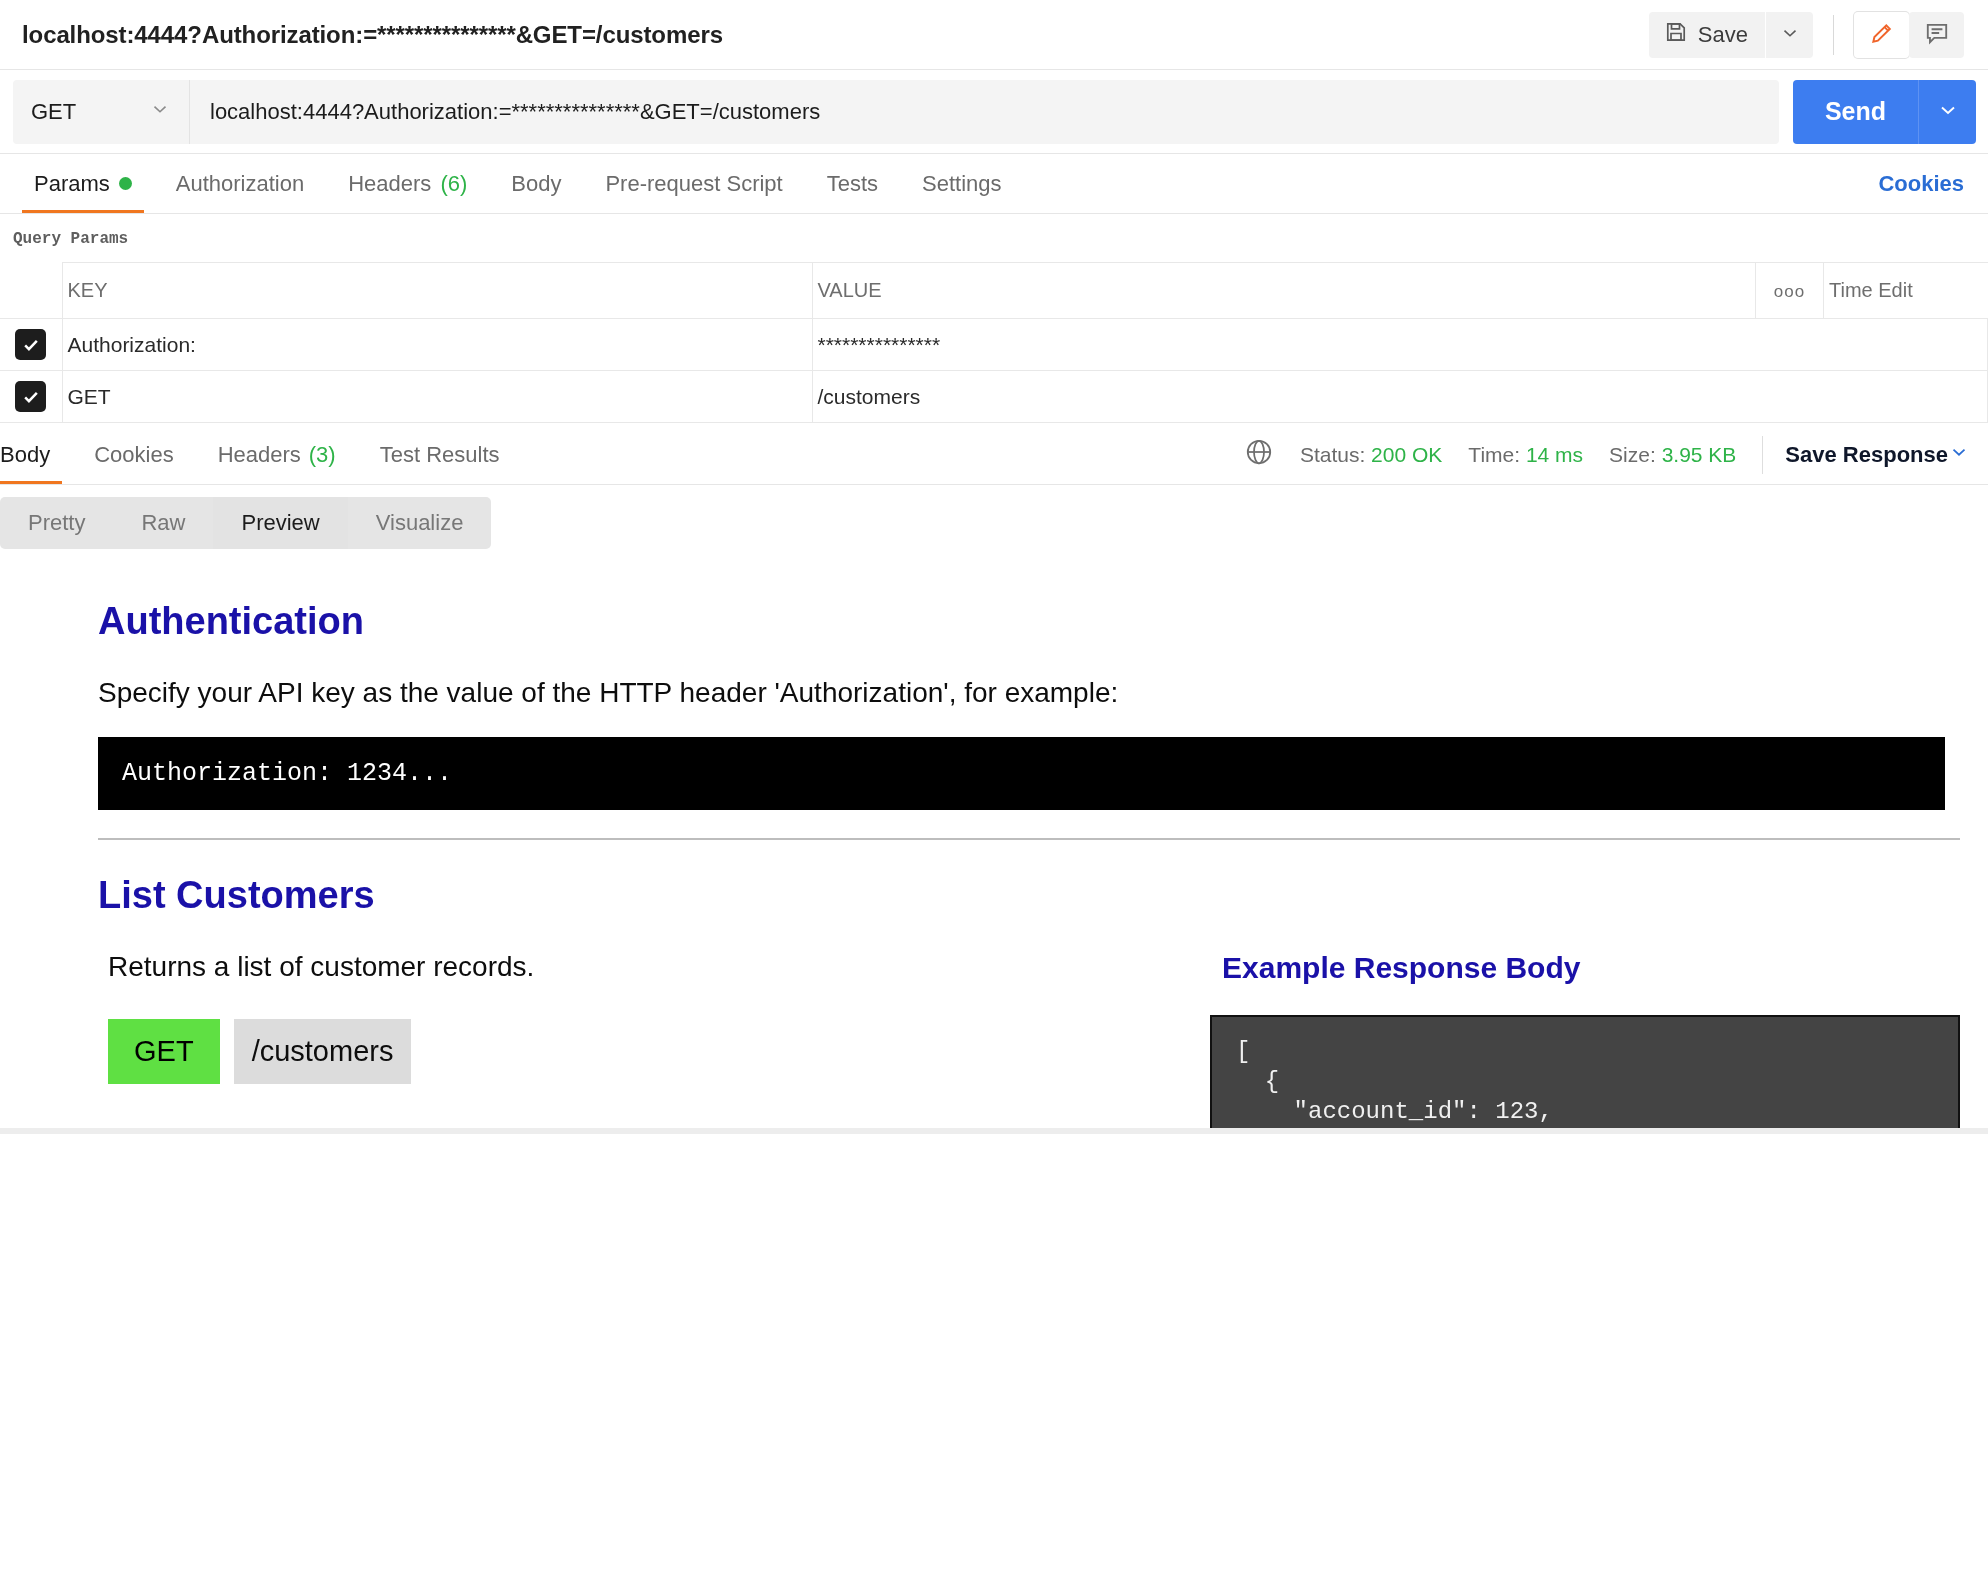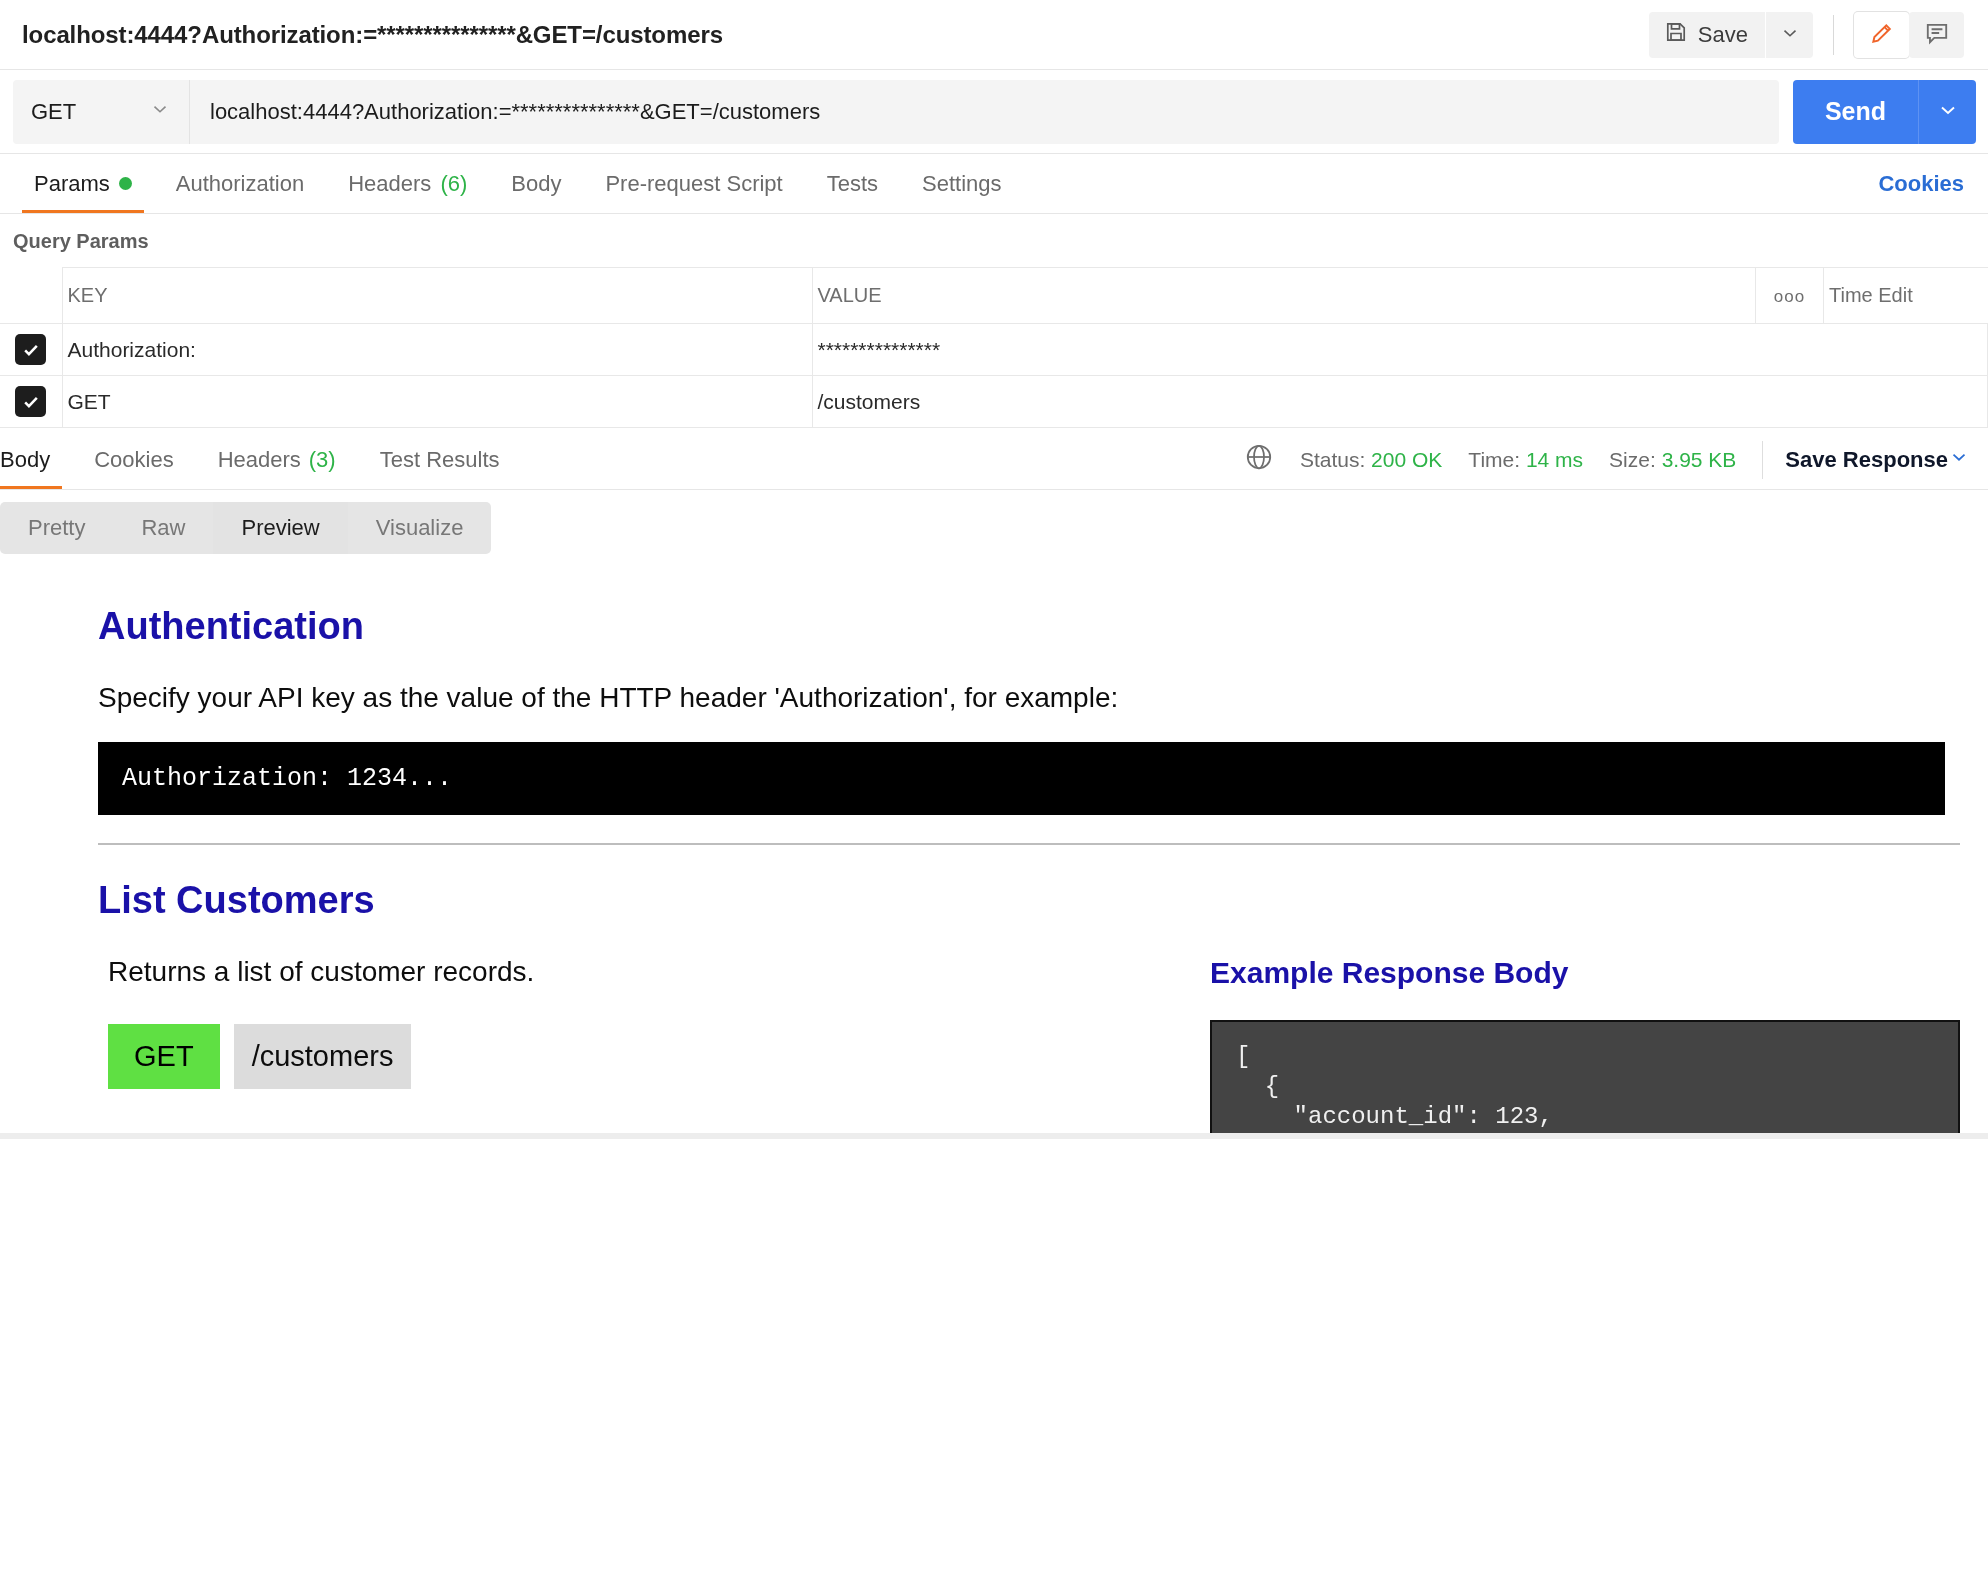--- a/index.html
+++ b/index.html
@@ -135,21 +135,21 @@
   .cookies-link {
     margin-left: auto;
     display: flex; align-items: center;
     font-size: 22px; font-weight: bold; color: #2a6dd4;
     cursor: pointer;
   }
 
   
   .qp-label {
     padding: 16px 0 14px 13px;
-    font-size: 20px; font-weight: bold; color: #5e5e5e;
+    font-size: 16px; font-weight: bold; color: #5e5e5e; font-family: Liberation Mono, monospace;
   }
   table.params { width: 100%; border-collapse: collapse; table-layout: fixed; }
   table.params th, table.params td {
     border: 1px solid #e8e8e8;
     height: 52px;
     font-weight: normal;
     text-align: left;
     font-size: 21px;
     color: #2a2a2a;
     padding: 0 0 0 5px;
@@ -238,20 +238,21 @@
   }
   .doc { padding: 40px 28px 0 98px; font-family: "Liberation Serif", serif; }
   .doc h1 {
     color: #1a11a8; font-size: 38px; font-weight: bold;
     font-family: "Liberation Sans", sans-serif;
     margin-bottom: 34px;
   }
   .doc h3 {
     color: #1a11a8; font-size: 30px; font-weight: bold;
     font-family: "Liberation Sans", sans-serif;
+    margin-left: 12px;
   }
   .doc p {
     font-size: 28px; color: #0d0d0d;
     font-family: "Liberation Sans", sans-serif;
   }
   .codeblack {
     background: #000000; color: #ffffff;
     font-family: "Liberation Mono", monospace;
     font-size: 25px;
     padding: 22px 24px;

